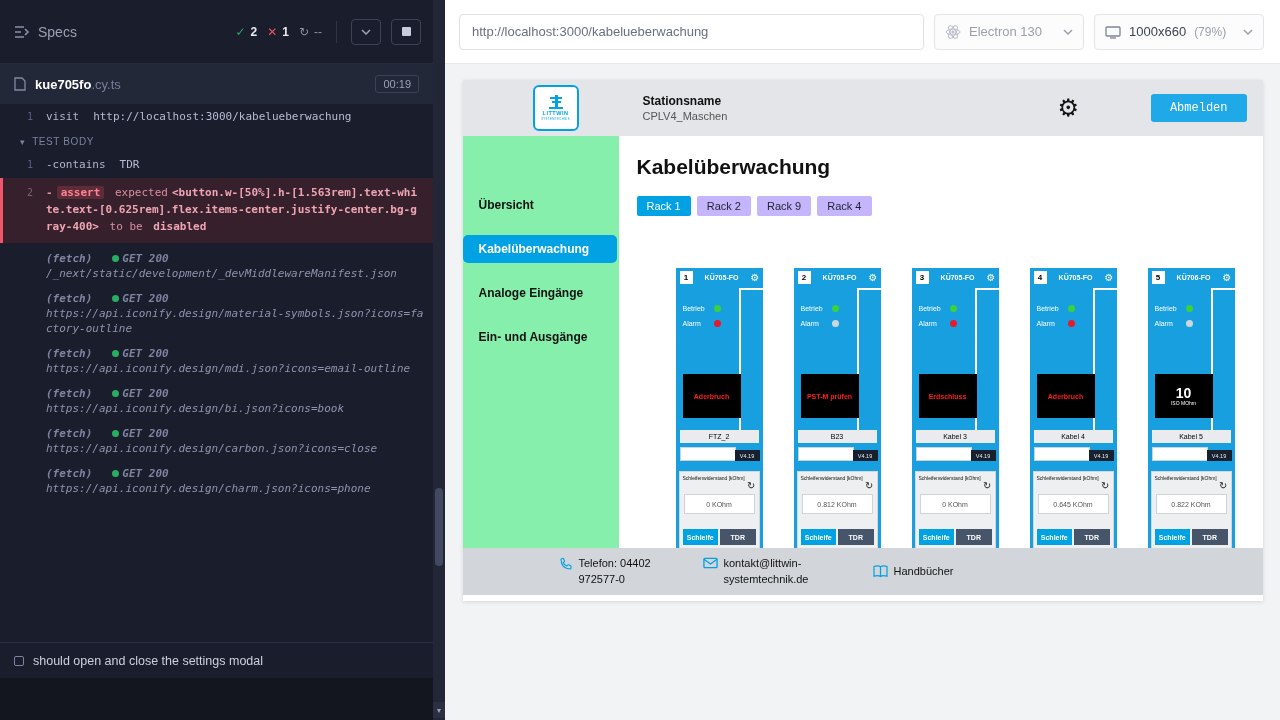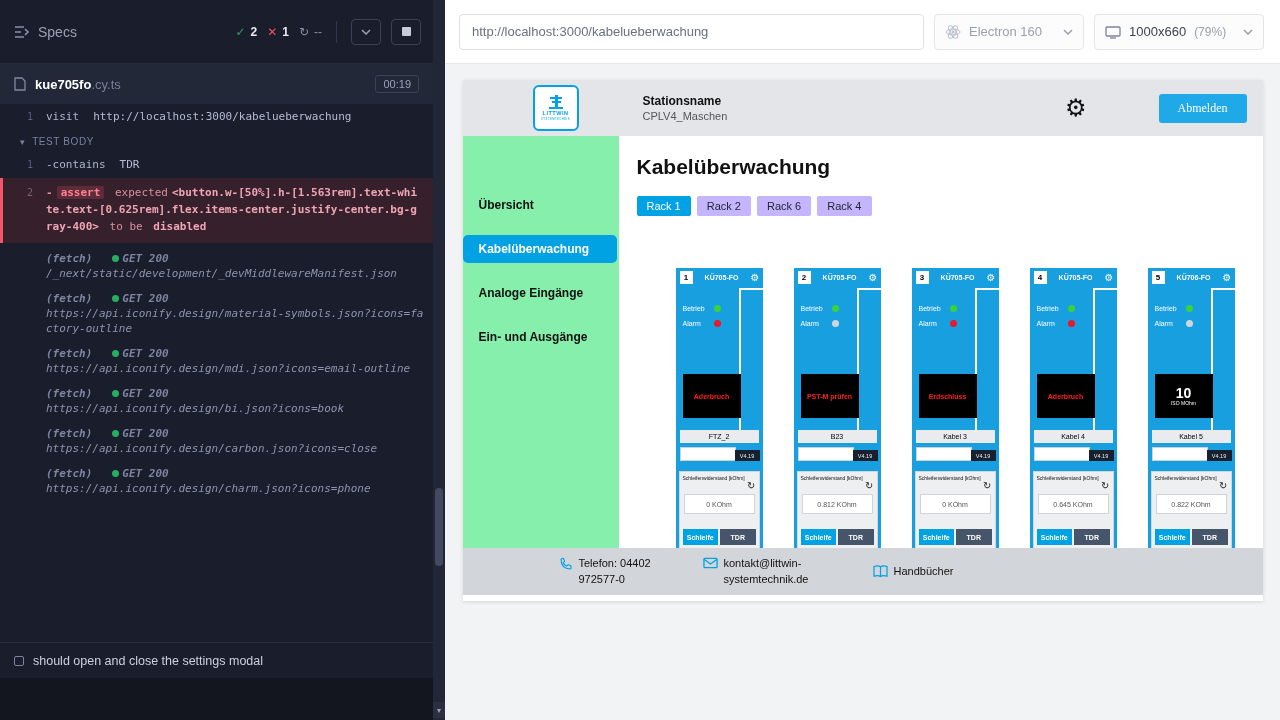--- a/index.html
+++ b/index.html
@@ -91,21 +91,21 @@
   .logo-box { width:46px; height:46px; background:#fff; border:2px solid #00a2e4; border-radius:6px;
               margin-left:70px; display:flex; flex-direction:column; align-items:center; justify-content:center; gap:1px; }
   .logo-t1 { font-size:5.5px; font-weight:bold; color:#00a2e4; letter-spacing:.5px; }
   .logo-t2 { font-size:2.8px; color:#00a2e4; letter-spacing:.4px; }
   .station { margin-left:64px; }
   .station-label { font-size:12px; font-weight:bold; color:#111; }
   .station-value { font-size:11px; color:#555; margin-top:2px; }
   .hdr-gear { font-size:24px; color:#141414; line-height:1; cursor:pointer; margin-right:72px;
               font-family:"DejaVu Sans",sans-serif; }
   .logout-btn { margin-right:16px; background:#1fa9e8; color:#fff; border:none; border-radius:3px;
-                font-size:12px; padding:7px 19px; cursor:pointer; font-family:Liberation Serif, serif; }
+                font-size:12px; padding:7px 19px; cursor:pointer; font-family:Liberation Mono, monospace; }
 
   .app-body { flex:1; display:flex; min-height:0; overflow:hidden; }
   .nav { flex:0 0 156px; background:#86efac; padding-top:55px; }
   .nav-item { height:28px; display:flex; align-items:center; padding-left:16px; font-size:12px;
               font-weight:bold; color:#111; margin-bottom:16px; cursor:pointer; }
   .nav-item.active { background:#00a2e4; color:#fff; border-radius:5px; margin-right:2px; }
 
   .main { flex:1; padding:19px 0 0 18px; min-width:0; overflow:hidden; }
   .page-title { font-size:21px; font-weight:bold; color:#111; margin-bottom:17px; }
   .tabs { display:flex; gap:6px; }
@@ -323,21 +323,21 @@
 <div class="right">
   <div class="browser-bar">
     <input class="url-input" value="http://localhost:3000/kabelueberwachung" style="">
     <div class="select-box browser-select">
       <svg width="16" height="16" viewBox="0 0 16 16">
         <circle cx="8" cy="8" r="1.6" fill="#b9bfc9"></circle>
         <ellipse cx="8" cy="8" rx="7" ry="2.8" fill="none" stroke="#b9bfc9"></ellipse>
         <ellipse cx="8" cy="8" rx="7" ry="2.8" fill="none" stroke="#b9bfc9" transform="rotate(60 8 8)"></ellipse>
         <ellipse cx="8" cy="8" rx="7" ry="2.8" fill="none" stroke="#b9bfc9" transform="rotate(120 8 8)"></ellipse>
       </svg>
-      <span>Electron 160</span>
+      <span>Electron 130</span>
       <span class="spacer"></span>
       <svg width="10" height="6" viewBox="0 0 10 6">
         <path d="M1 1l4 4 4-4" stroke="#9aa0ab" stroke-width="1.5" fill="none"></path>
         </svg>
     </div>
     <div class="select-box size-select">
       <svg width="16" height="14" viewBox="0 0 16 14">
         <rect x="1" y="2" width="14" height="9" rx="1" fill="none" stroke="#7b8596" stroke-width="1.3"></rect>
         <path d="M5 13h6" stroke="#7b8596" stroke-width="1.3"></path>
       </svg>
@@ -379,21 +379,21 @@
           <div class="nav-item active">Kabelüberwachung</div>
           <div class="nav-item">Analoge Eingänge</div>
           <div class="nav-item">Ein- und Ausgänge</div>
         </div>
 
         <div class="main">
           <div class="page-title">Kabelüberwachung</div>
           <div class="tabs">
             <div class="tab active">Rack 1</div>
             <div class="tab">Rack 2</div>
-            <div class="tab">Rack 6</div>
+            <div class="tab">Rack 9</div>
             <div class="tab">Rack 4</div>
           </div>
 
           <div class="cards">
 
             <div class="card">
               <div class="card-top">
                 <span class="card-num">1</span>
                 <span class="card-model">KÜ705-FO</span>
                 <span class="card-gear">⚙</span>

